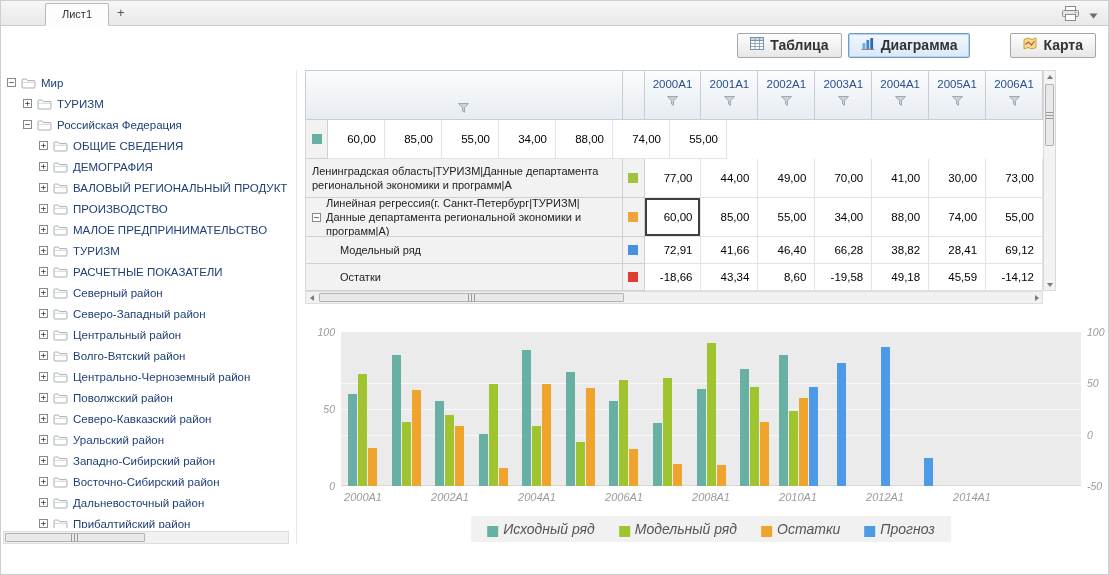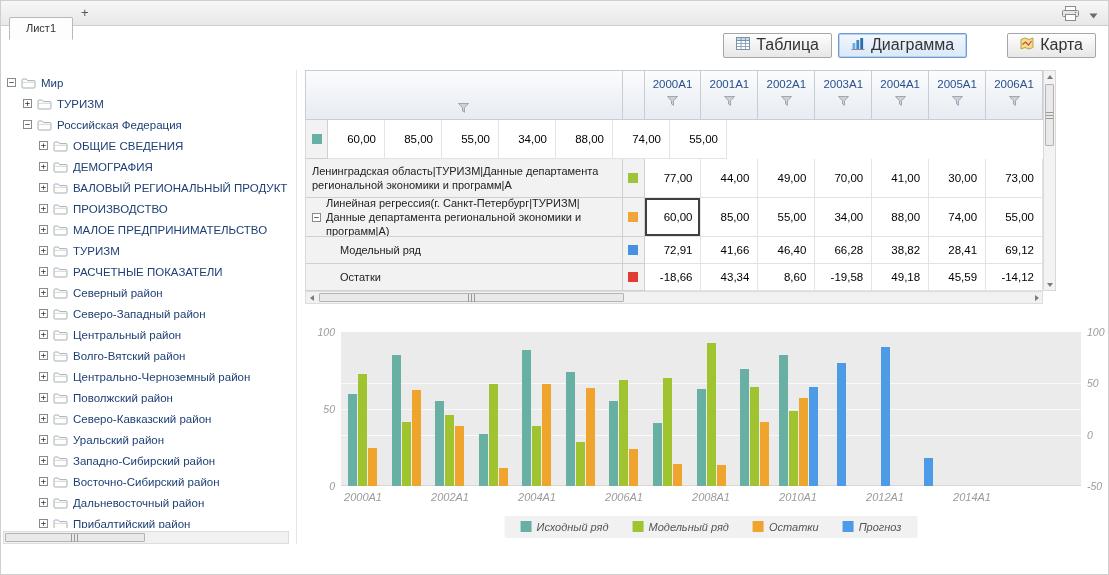--- a/index.html
+++ b/index.html
@@ -6,29 +6,29 @@
   html,body { background:#fff; }
   .app {
     width:1109px; height:575px; position:relative; overflow:hidden;
     background:#fff; border:1px solid #cfcfcf;
     font-family:"Liberation Sans", sans-serif; font-size:11px; color:#333;
   }
   
   .tabbar { height:25px; background:linear-gradient(#f7f7f7,#e8e8e8);
     border-bottom:1px solid #cccccc; display:flex; align-items:flex-end; padding-left:8px; position:relative; }
   .tab { background:#fdfdfd; border:1px solid #b9b9b9; border-bottom:1px solid #fdfdfd;
-    border-radius:2px 2px 0 0; padding:4px 16px 5px; position:relative; top:15px; color:#333; }
+    border-radius:2px 2px 0 0; padding:4px 16px 5px; position:relative; top:1px; color:#333;margin-left:36px; }
   .tab-add { padding:0 8px 5px; color:#555; font-size:13px; }
   .tabbar-right { position:absolute; right:10px; top:5px; display:flex; gap:10px; align-items:center; }
   
   .viewbar { height:38px; display:flex; justify-content:flex-end; align-items:center;
     padding-right:12px; gap:6px; background:#fff; }
   .vbtn { display:flex; align-items:center; gap:6px; height:25px; padding:0 12px;
     border:1px solid #a6a6a6; border-radius:2px; background:linear-gradient(#fefefe,#e7e7e7);
-    font-size:16px; color:#333; cursor:default; }
+    font-size:14px; color:#333; cursor:default;font-weight:bold; }
   .vbtn.active { border-color:#6d9bd1; background:linear-gradient(#f2f7fd,#d9e8f8);
     box-shadow:inset 0 0 0 1px #b9d2ec; }
   .vbtn.sep { margin-left:34px; }
   
   .crumbbar { margin:0 10px; height:24px; border:1px solid #dcdcdc; background:#f7f7f7;
     border-radius:2px; display:flex; align-items:center; padding:0 20px; }
   .crumb { font-size:11.5px; color:#3a3a3a; }
   .crumb-sep { width:0; height:0; border-left:4px solid #5a5a5a;
     border-top:3.5px solid transparent; border-bottom:3.5px solid transparent; margin:0 20px; }
   
@@ -91,21 +91,21 @@
   .plot { position:absolute; left:36px; top:14px; width:740px; height:154px;
     background:#ebebeb; border-bottom:1px solid #d8d8d8; }
   .gridline { position:absolute; left:0; width:100%; height:1px; background:#f9f9f9; }
   .chart-bar { position:absolute; }
   .axis-label { position:absolute; color:#9b9b9b; font-size:10.5px; }
   .axis-left { width:28px; text-align:right; left:2px; }
   .axis-right { left:782px; text-align:left; }
   .xtick { position:absolute; top:173px; text-align:center; color:#9b9b9b; font-size:11px; }
   .legend { position:absolute; top:198px; left:406px; transform:translateX(-50%);
     background:#f1f1f1; border-radius:2px; padding:5px 16px; display:flex; gap:24px; align-items:center; }
-  .legend-item { display:flex; align-items:flex-start; gap:5px; color:#555; font-size:11px; white-space:nowrap; }
+  .legend-item { display:flex; align-items:flex-end; gap:5px; color:#555; font-size:14px; white-space:nowrap; }
   .legend-swatch { width:11px; height:11px; flex:none; }
 </style>
 </head>
 <body>
 
 <div class="app">
 
   <div class="tabbar">
     <div class="tab">Лист1</div>
     <div class="tab-add">+</div>

